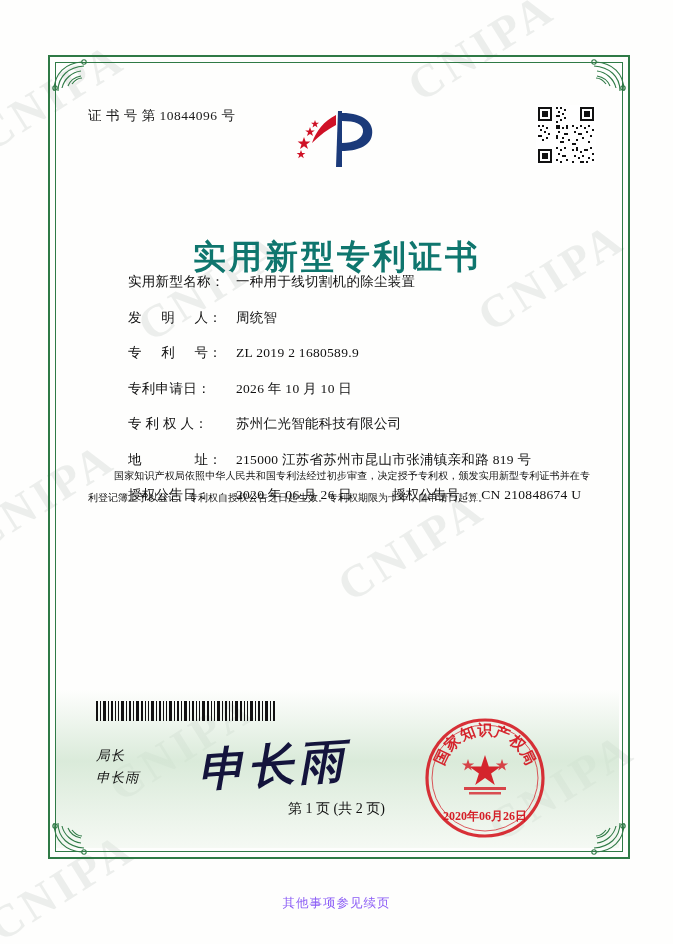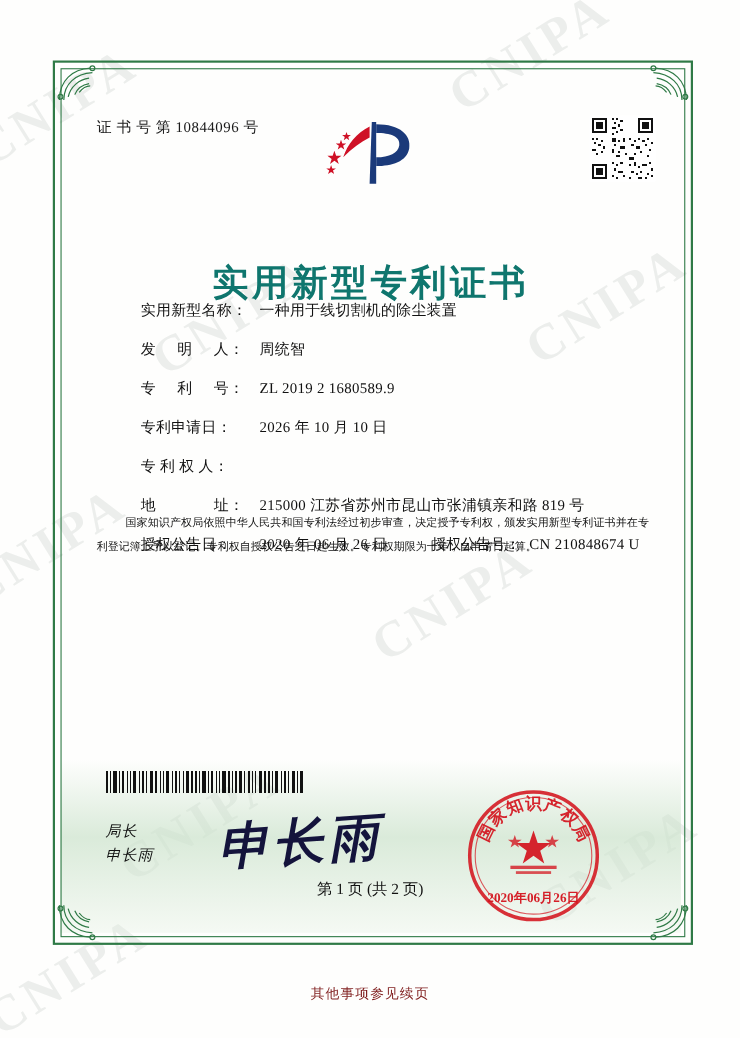--- a/index.html
+++ b/index.html
@@ -241,21 +241,21 @@
     color: #111;
     z-index: 3;
   }
   .footnote {
     position: absolute;
     left: 0;
     right: 0;
     top: 895px;
     text-align: center;
     font-size: 12.5px;
-    color: #7f1d1d;
+    color: #8b5cf6;
     letter-spacing: 1px;
     z-index: 3;
   }
 </style>
 </head>
 <body>
 
 <div class="page">
 
   <div class="watermark-layer">
@@ -458,20 +458,21 @@
         <div class="field-value">ZL 2019 2 1680589.9</div>
       </div>
 
       <div class="field-row">
         <div class="field-label">专利申请日：</div>
         <div class="field-value">2026 年 10 月 10 日</div>
       </div>
 
       <div class="field-row">
         <div class="field-label">专 利 权 人：</div>
+        <div class="field-value">苏州仁光智能科技有限公司</div>
       </div>
 
       <div class="field-row">
         <div class="field-label spread">
           <span>地</span>
           <span>址：</span>
         </div>
         <div class="field-value">215000 江苏省苏州市昆山市张浦镇亲和路 819 号</div>
       </div>
 

